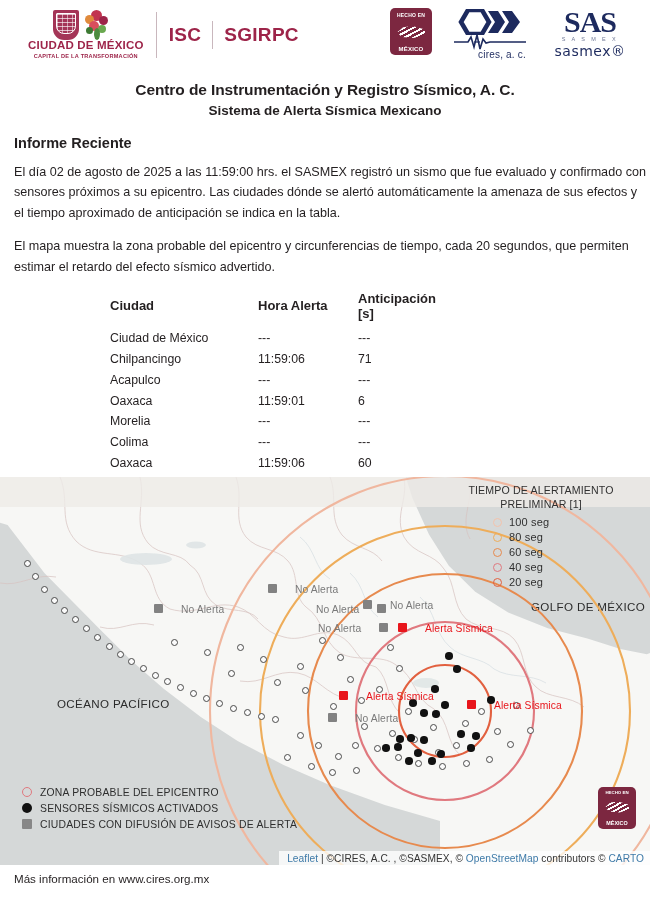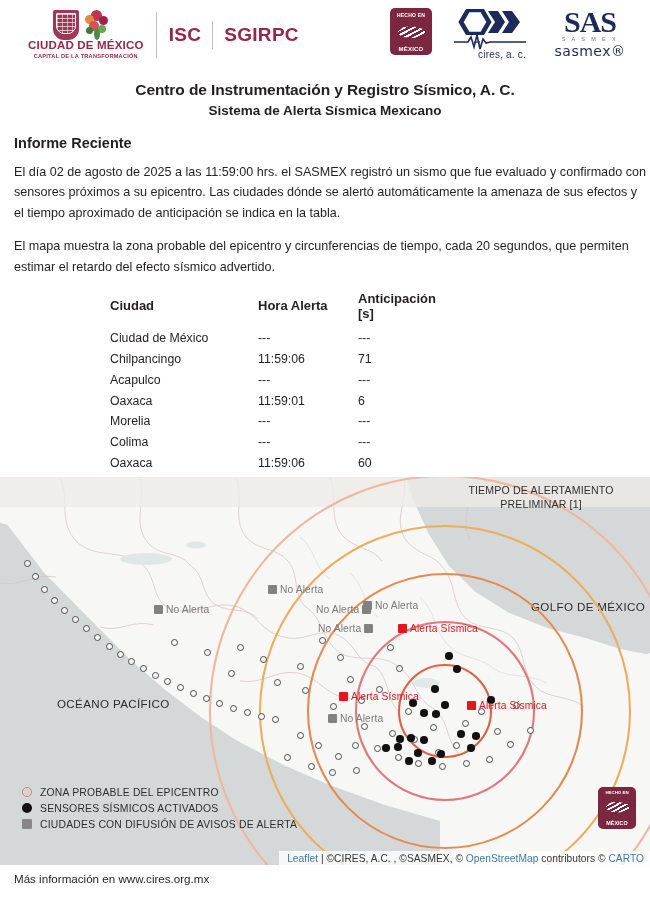--- a/index.html
+++ b/index.html
@@ -250,21 +250,21 @@
   .mk { position:absolute; }
   .mk-sensor-off {
     width: 7px; height: 7px; border-radius:50%;
     border: 1.1px solid #4a4a4a; background:#fbfbfb;
   }
   .mk-sensor-on {
     width: 7.5px; height: 7.5px; border-radius:50%;
     background:#111; 
   }
   .city-tag {
-    position:absolute; display:flex; align-items:center; gap:3px;
+    position:absolute; display:flex; align-items:flex-start; gap:18px;
     white-space:nowrap;
     padding-left:36px;
   }
   .city-tag .sq { width:9px; height:9px; flex:0 0 auto; border-radius:1px; }
   .city-tag .tx { font-size:10.3px; letter-spacing:.1px; }
   .city-noalert .sq { background:#828282; }
   .city-noalert .tx { color:#7a7a7a; }
   .city-alert .sq { background:#e8151b; }
   .city-alert .tx { color:#e8151b; }
   .city-tag.left .tx { order:-1; }
@@ -611,20 +611,42 @@
       </div>
       <div class="city-tag city-alert" style="left: 431px; top: 223px;">
         <span class="sq"></span>
         <span class="tx">Alerta Sísmica</span>
       </div>
     </div>
 
   <div class="legend-top">
     <div class="lt1">TIEMPO DE ALERTAMIENTO</div>
     <div class="lt2">PRELIMINAR [1]</div>
+    <div class="legend-rows" id="legend-rows">
+        <div class="legend-row">
+          <span class="legend-ring" style="border-color: rgb(244, 195, 172);"></span>
+          <span>100 seg</span>
+        </div>
+        <div class="legend-row">
+          <span class="legend-ring" style="border-color: rgb(238, 173, 90);"></span>
+          <span>80 seg</span>
+        </div>
+        <div class="legend-row">
+          <span class="legend-ring" style="border-color: rgb(231, 138, 78);"></span>
+          <span>60 seg</span>
+        </div>
+        <div class="legend-row">
+          <span class="legend-ring" style="border-color: rgb(224, 121, 127);"></span>
+          <span>40 seg</span>
+        </div>
+        <div class="legend-row">
+          <span class="legend-ring" style="border-color: rgb(226, 96, 63);"></span>
+          <span>20 seg</span>
+        </div>
+      </div>
   </div>
 
   <div class="legend-bottom">
     <div class="lb-row">
       <span class="lb-mark lb-epi"></span>
       <span>ZONA PROBABLE DEL EPICENTRO</span>
     </div>
     <div class="lb-row">
       <span class="lb-mark lb-solid"></span>
       <span>SENSORES SÍSMICOS ACTIVADOS</span>

